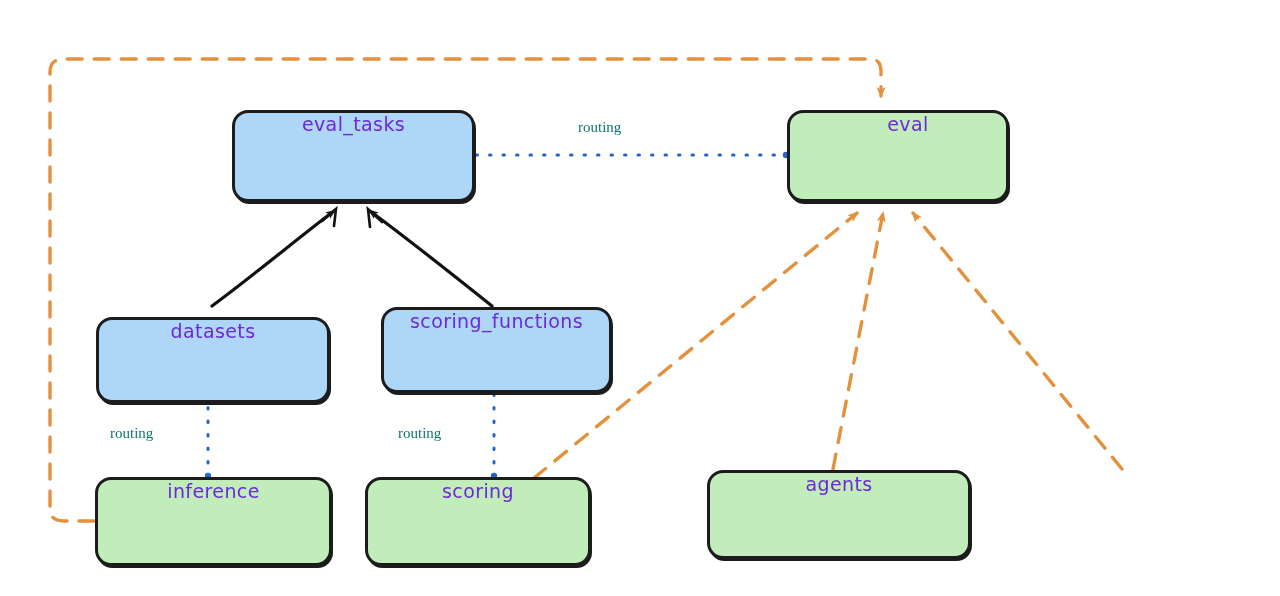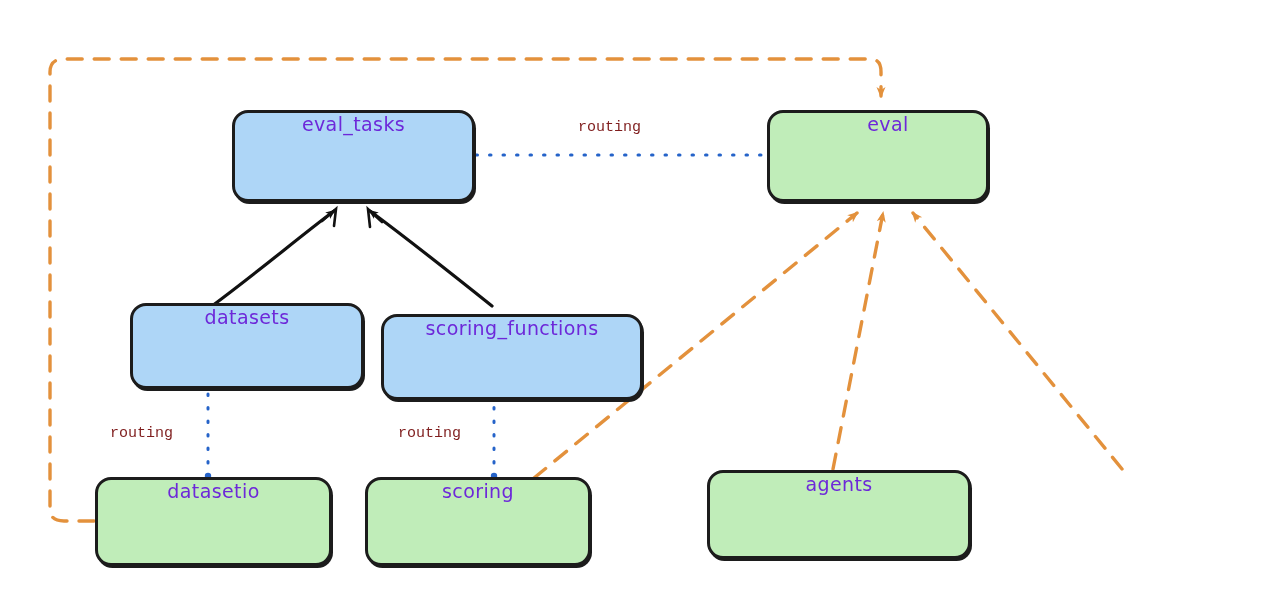--- a/index.html
+++ b/index.html
@@ -40,23 +40,23 @@
     box-shadow: 1.5px 2.5px 0 -0.5px #1c1c1c;
   }
   .node.blue {
     background: #aed6f7;
   }
   .node.green {
     background: #c0edb9;
   }
   .edge-label {
     position: absolute;
-    font-family: Liberation Mono, monospace;
+    font-family: Liberation Serif, serif;
     font-size: 15px;
-    color: #7f1d1d;
+    color: #0f766e;
     white-space: nowrap;
     text-align: center;
   }
 </style>
 </head>
 <body>
 
 <div id="canvas">
 
   <svg id="edges" viewBox="0 0 1280 596" xmlns="http://www.w3.org/2000/svg">
@@ -109,34 +109,34 @@
 
     <g>
       <path d="M1122,469 L913,213" fill="none" stroke="#e3913c" stroke-width="3.4" stroke-linecap="round" stroke-dasharray="15 12" marker-end="url(#arrow-orange)"></path>
     </g>
   </svg>
 
   <div class="node blue" style="left:232px; top:110px; width:243px; height:92px;">
     <span>eval_tasks</span>
   </div>
 
-  <div class="node green" style="left:767px; top:110px; width:222px; height:92px;padding-left:20px;">
+  <div class="node green" style="left:787px; top:110px; width:222px; height:92px;padding-left:20px;">
     <span>eval</span>
   </div>
 
-  <div class="node blue" style="left:96px; top:303px; width:234px; height:86px;margin-left:34px;">
+  <div class="node blue" style="left:96px; top:317px; width:234px; height:86px;">
     <span>datasets</span>
   </div>
 
-  <div class="node blue" style="left:381px; top:307px; width:262px; height:86px;margin-top:7px;">
+  <div class="node blue" style="left:381px; top:307px; width:231px; height:86px;">
     <span>scoring_functions</span>
   </div>
 
   <div class="node green" style="left:95px; top:477px; width:237px; height:89px;">
-    <span>datasetio</span>
+    <span>inference</span>
   </div>
 
   <div class="node green" style="left:365px; top:477px; width:226px; height:89px;">
     <span>scoring</span>
   </div>
 
   <div class="node green" style="left:707px; top:470px; width:264px; height:89px;">
     <span>agents</span>
   </div>
 

